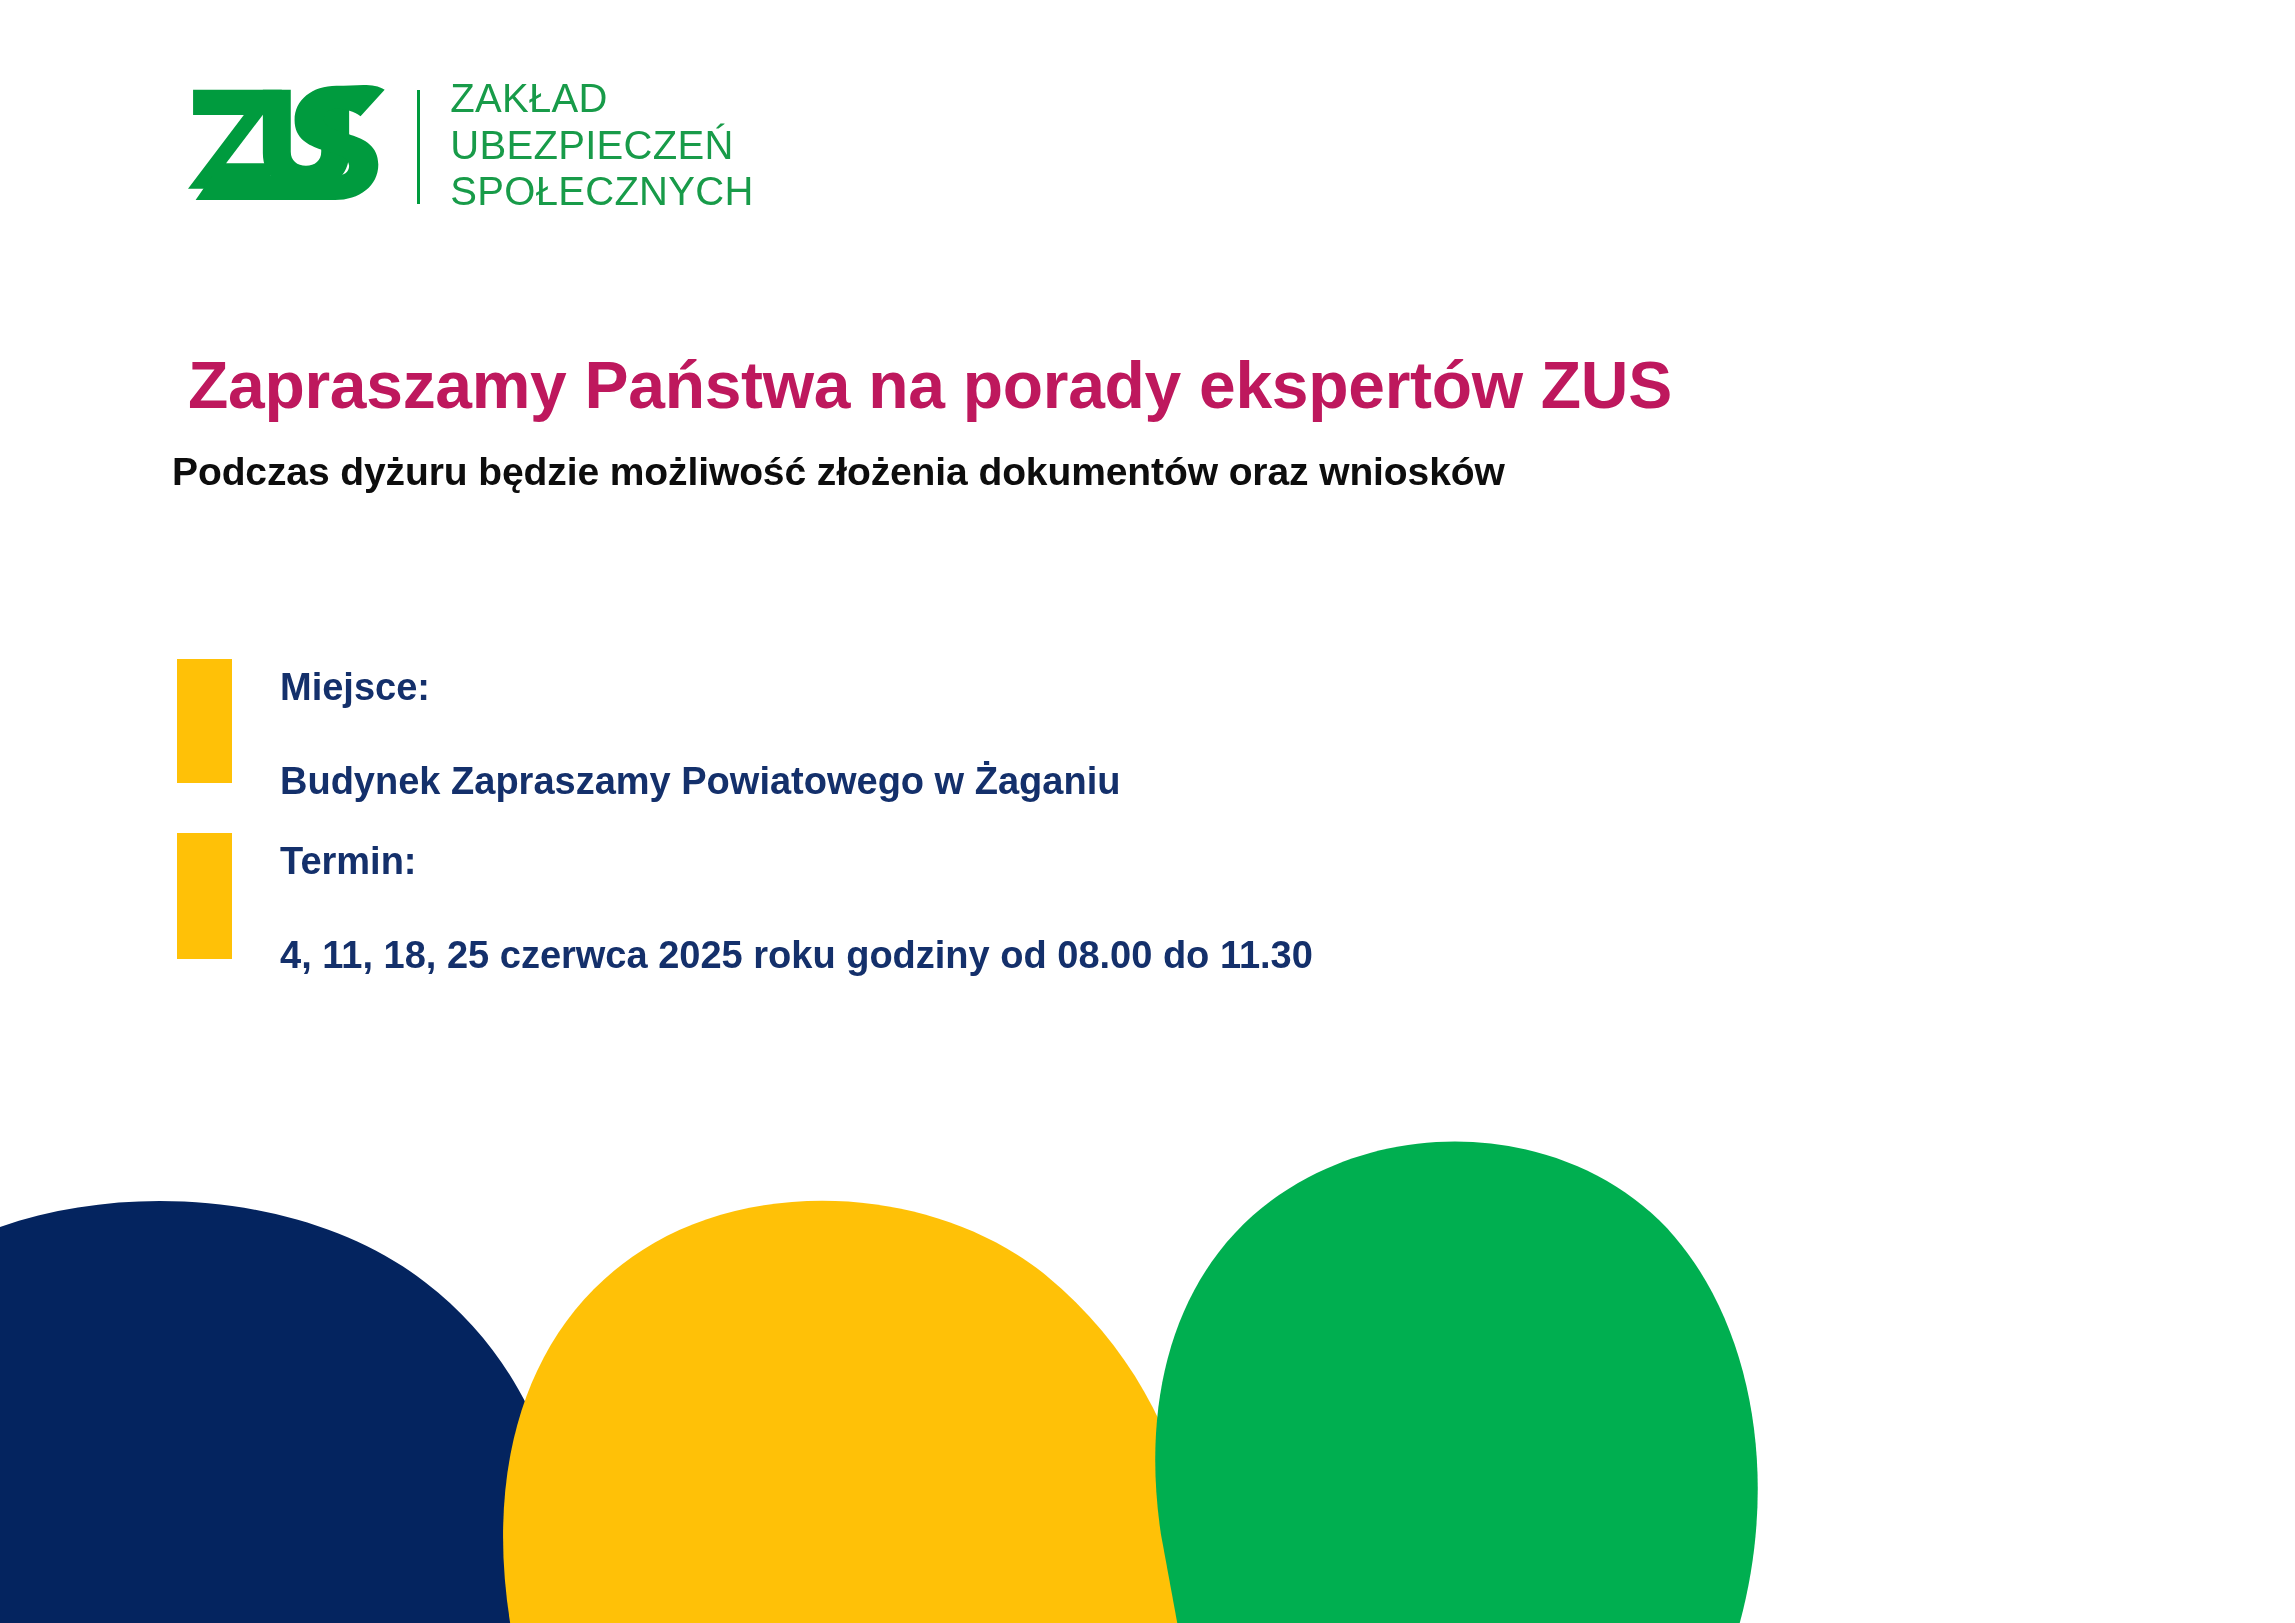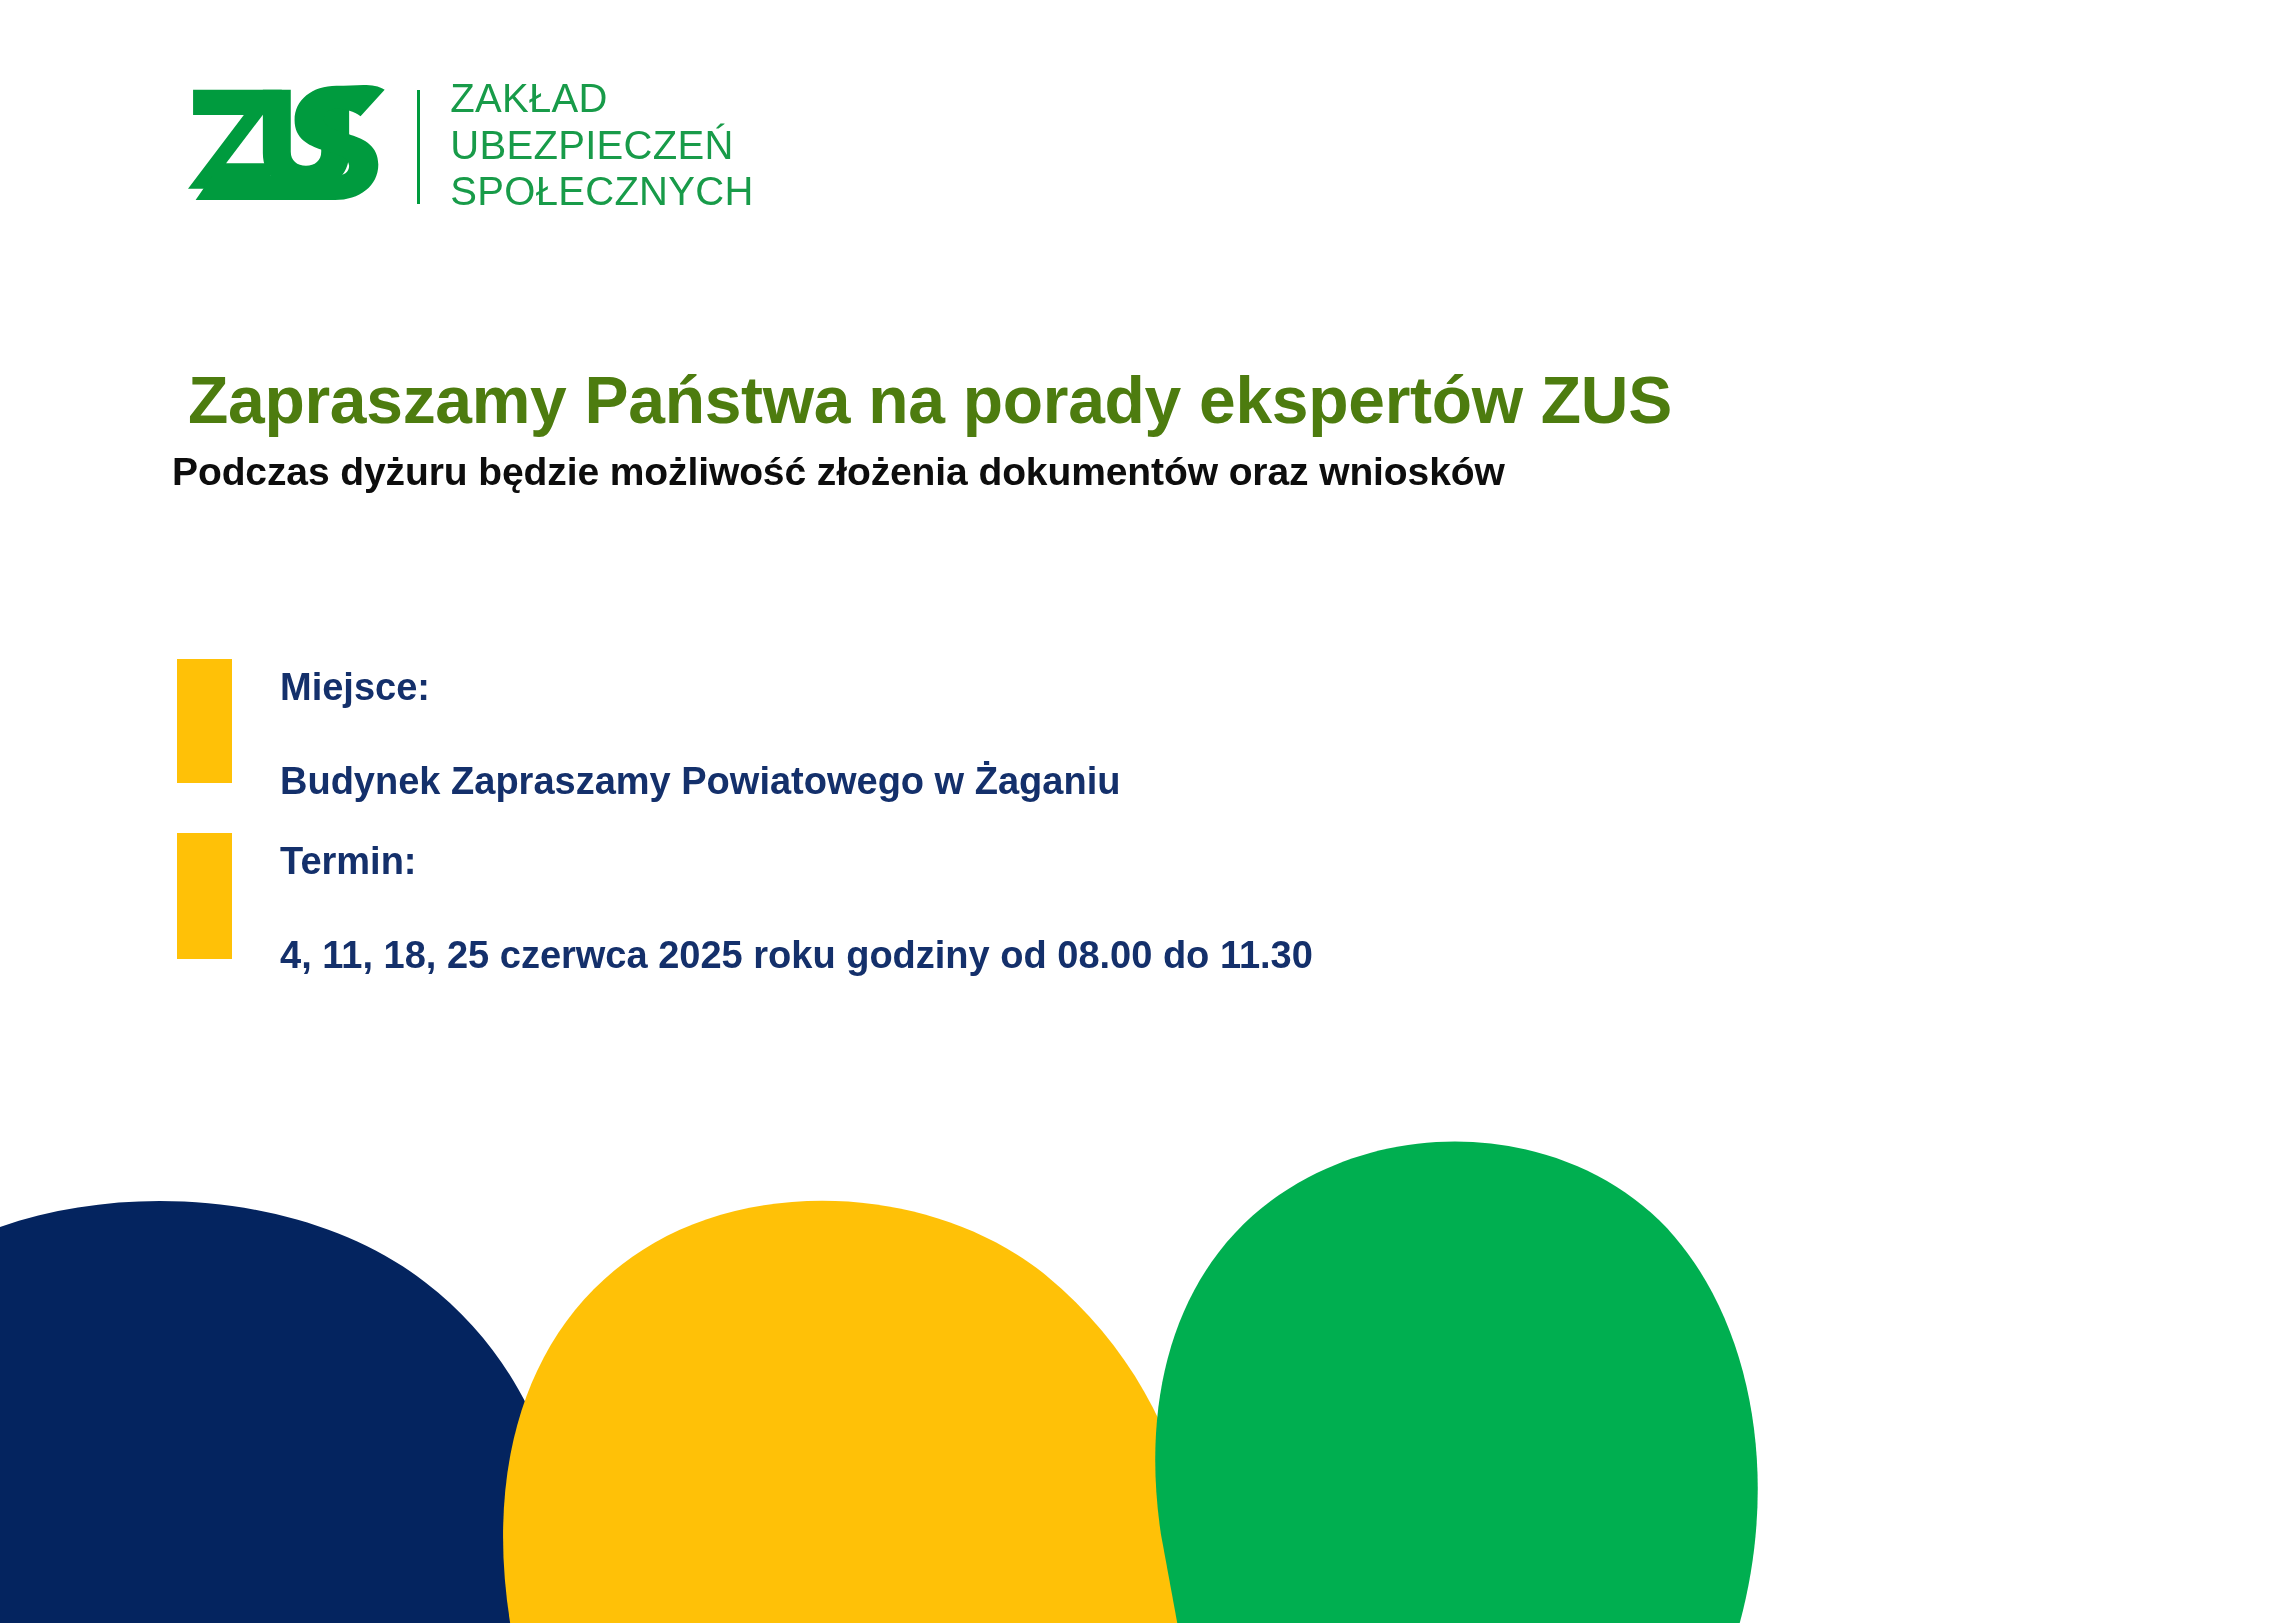--- a/index.html
+++ b/index.html
@@ -54,24 +54,24 @@
     line-height:1.13;
     font-weight:400;
     letter-spacing:0.3px;
     white-space:nowrap;
   }
 
   
   .headline {
     position:absolute;
     left:188px;
-    top:366px;
+    top:351px;
     font-size:66px;
     font-weight:700;
-    color:#4d7c0f;
+    color:#be185d;
     letter-spacing:-0.3px;
     white-space:nowrap;
     line-height:1.05;
   }
   .subhead {
     position:absolute;
     left:172px;
     top:451px;
     font-size:39px;
     font-weight:700;

